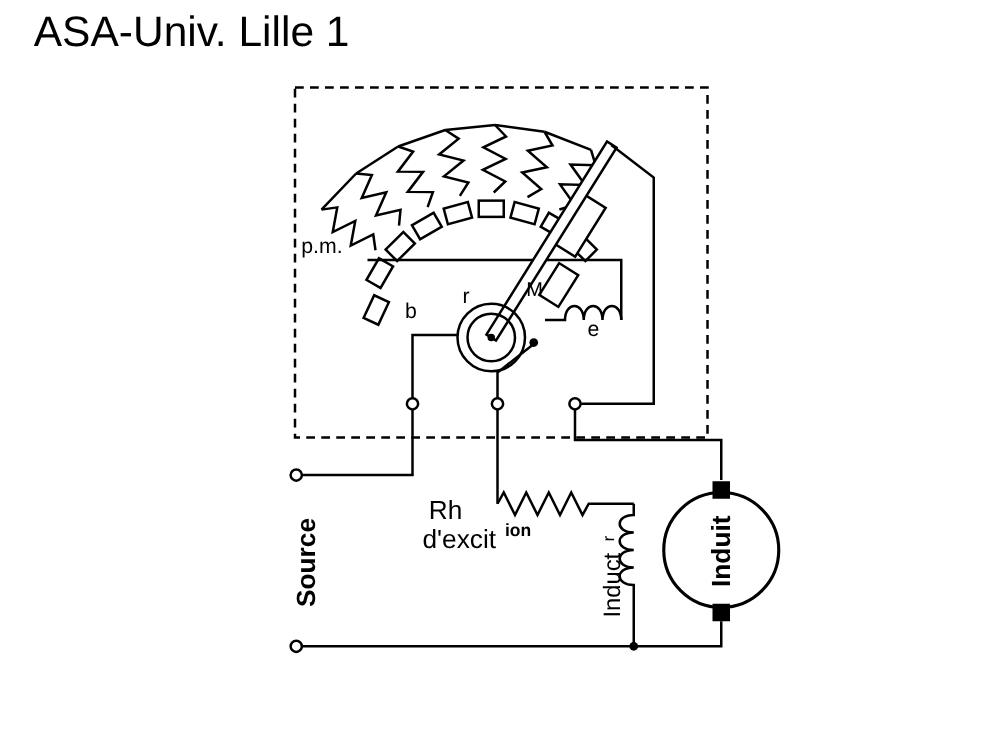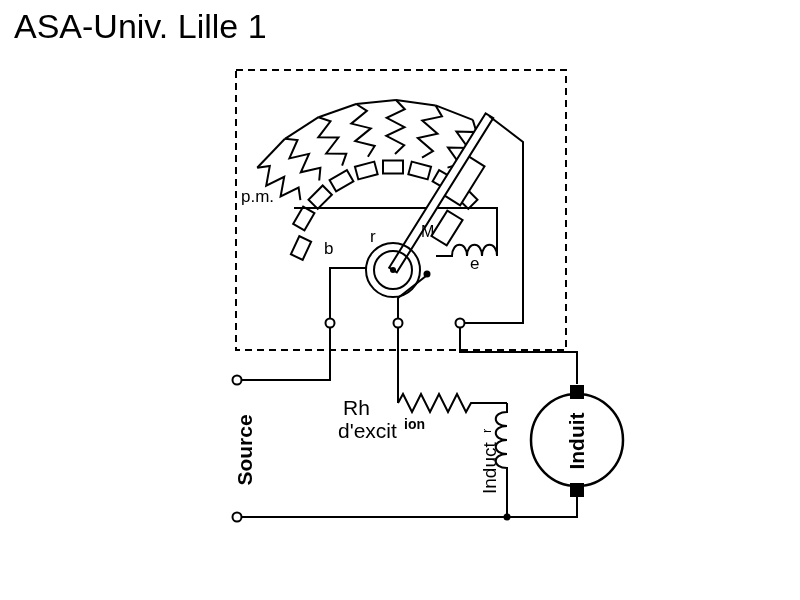--- a/index.html
+++ b/index.html
@@ -1,21 +1,21 @@
 <!DOCTYPE html>
 <html><head>
 <meta charset="utf-8">
 <style>
   html,body{margin:0;padding:0;background:#fff;}
   .stage{
     position:relative;width:800px;height:600px;background:#fff;overflow:hidden;
     font-family:"Liberation Sans", sans-serif;color:#000;
   }
   .title{
-    position:absolute;left:14px;top:8px;font-size:34px;line-height:1.1;color:#000;
+    position:absolute;left:27px;top:8px;font-size:34px;line-height:1.1;color:#000;
     font-family:"Liberation Sans", sans-serif;
   }
   svg{position:absolute;left:0;top:0;}
   text{font-family:"Liberation Sans", sans-serif;fill:#000;}
 </style>
 </head>
 <body>
 
 <div class="stage">
   <div class="title">ASA-Univ. Lille 1</div>

